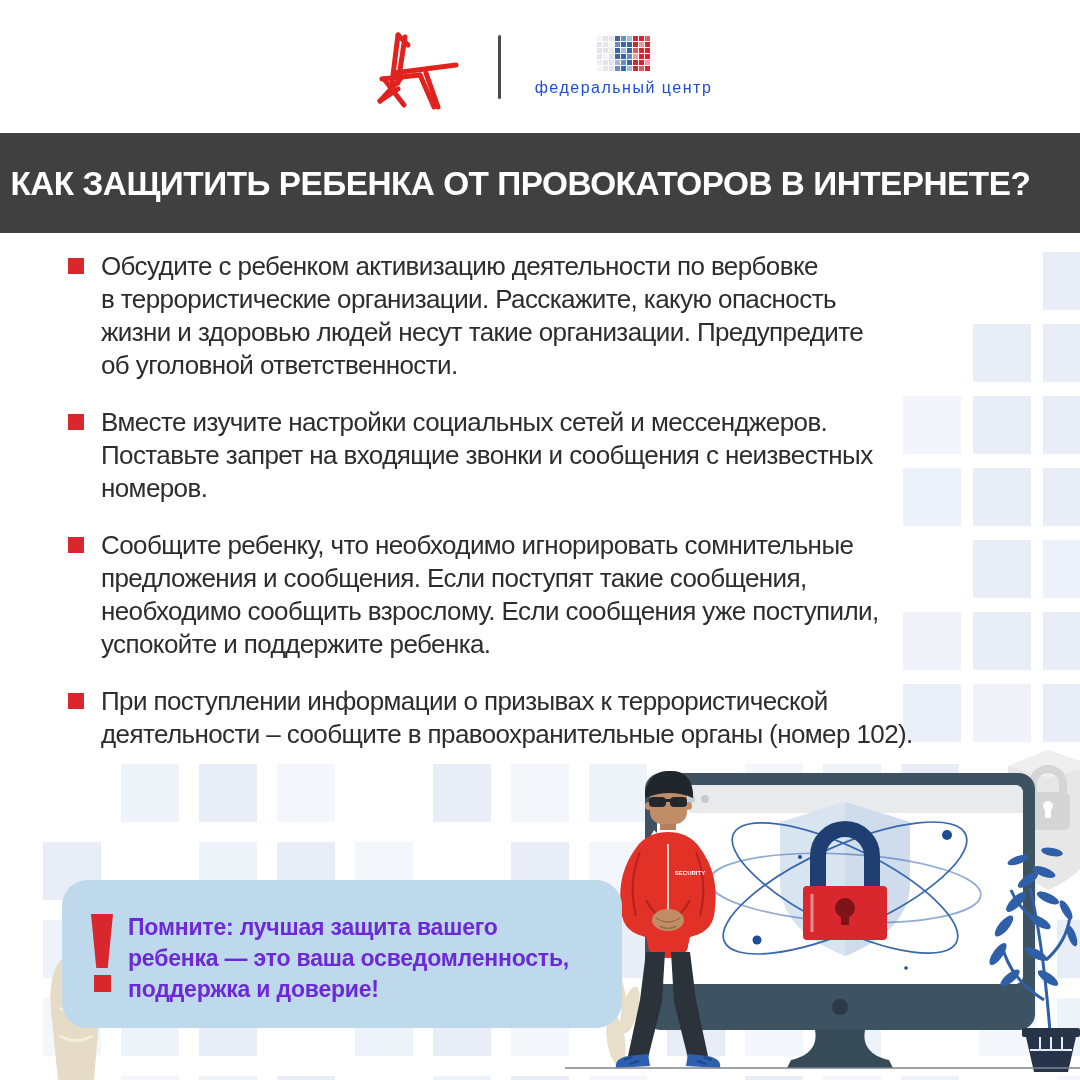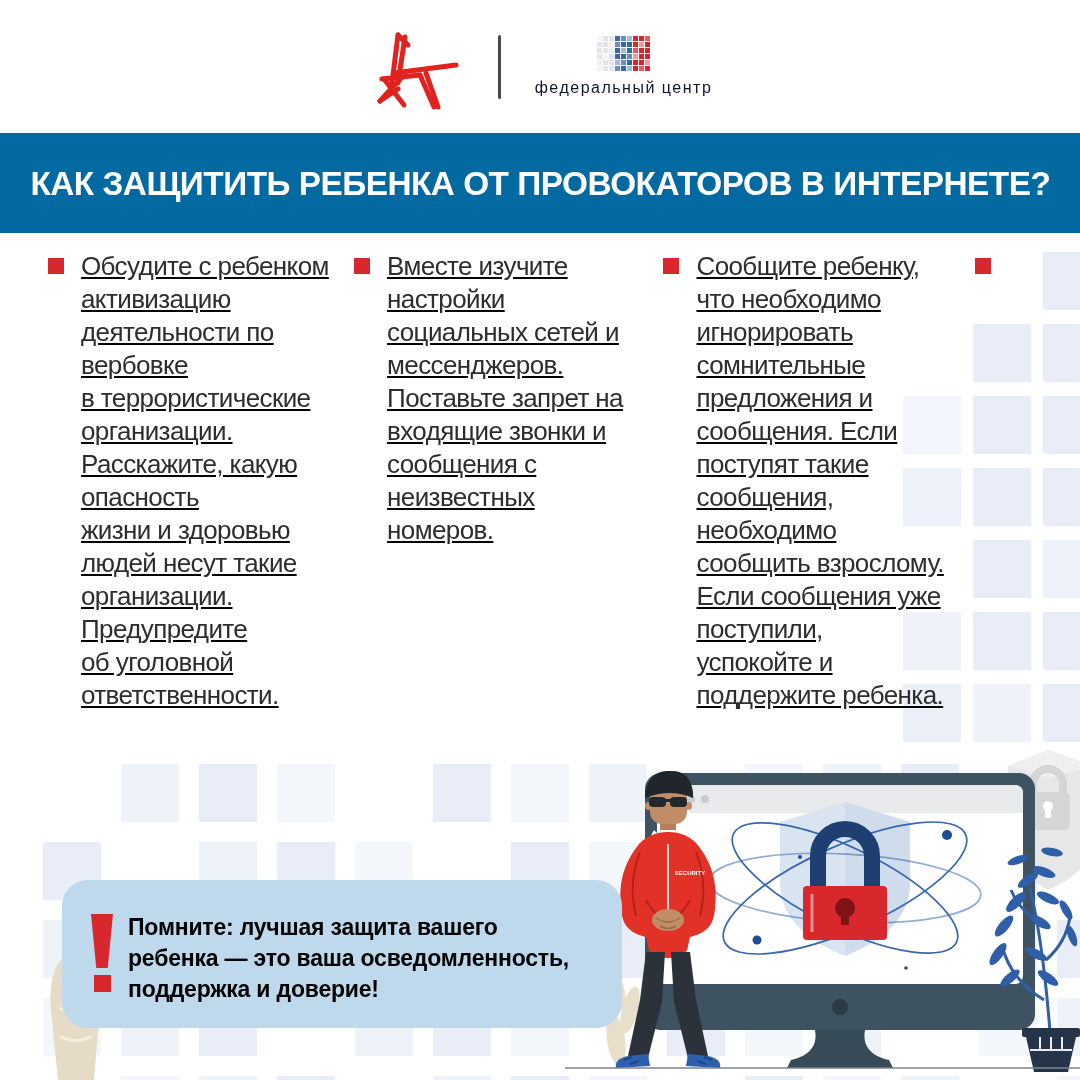--- a/index.html
+++ b/index.html
@@ -9,41 +9,41 @@
   .tile{position:absolute;background:#E8EDF7;}
   
   .header{position:absolute;top:0;left:0;width:1080px;height:133px;display:flex;
           align-items:center;justify-content:center;gap:34px;z-index:5;}
   .brand-left{width:96px;height:92px;}
   .brand-divider{width:3px;height:64px;background:#4a4a4a;border-radius:2px;}
   .brand-right{display:flex;flex-direction:column;align-items:center;}
   .pixel-flag{display:grid;grid-template-columns:repeat(9,5px);grid-auto-rows:5px;gap:1px;margin-bottom:6px;}
   .pixel-flag i{display:block;}
   .brand-name{font-weight:bold;font-size:28px;letter-spacing:0.5px;color:#D8252B;line-height:30px;}
-  .brand-sub{font-size:16px;letter-spacing:1.5px;color:#0f172a;margin-top:2px;}
-  
-  .banner{position:absolute;top:133px;left:0;width:1080px;height:100px;background:#0369a1;z-index:5;
-          display:flex;align-items:center;justify-content:center;}
+  .brand-sub{font-size:16px;letter-spacing:1.5px;color:#1d4ed8;margin-top:2px;}
+  
+  .banner{position:absolute;top:133px;left:0;width:1080px;height:100px;background:#404040;z-index:5;
+          display:flex;align-items:center;}
   .banner h1{margin:0;color:#ffffff;font-size:34px;font-weight:bold;letter-spacing:-0.5px;
              white-space:nowrap;transform:scaleX(0.98);}
   
-  .bullets{position:absolute;top:250px;left:48px;width:960px;z-index:5;display:flex;
-           flex-direction:row;gap:24px;text-decoration:underline;}
+  .bullets{position:absolute;top:250px;left:68px;width:960px;z-index:5;display:flex;
+           flex-direction:column;gap:24px;}
   .bullet{display:flex;align-items:flex-start;}
   .bullet .sq{flex:0 0 16px;width:16px;height:16px;background:#D8282E;margin-top:8px;margin-right:17px;}
   .bullet .txt{font-size:26px;line-height:33px;color:#2d2d2d;letter-spacing:-0.6px;white-space:pre-line;}
   
   .note{position:absolute;left:62px;top:880px;width:560px;height:148px;background:#BED8EC;
         border-radius:26px;z-index:6;}
   .note .excl{position:absolute;left:28px;top:34px;width:24px;height:88px;}
   .note .excl .bar{width:22px;height:54px;background:#D8282E;margin:0 auto;
         clip-path:polygon(0 0,100% 0,76% 100%,24% 100%);}
   .note .excl .dot{width:17px;height:17px;background:#D8282E;margin:7px auto 0 auto;}
   .note .txt{position:absolute;left:66px;top:32px;width:480px;font-size:23px;font-weight:bold;
-        line-height:31px;color:#000000;white-space:pre-line;letter-spacing:-0.2px;}
+        line-height:31px;color:#6d28d9;white-space:pre-line;letter-spacing:-0.2px;}
   
   .illus{position:absolute;left:0;top:740px;width:1080px;height:340px;z-index:4;}
 </style>
 </head>
 <body>
 
 <div class="canvas">
 
   <div id="mosaic">
       <div class="tile" style="left: 1043px; top: 252px; width: 58px; height: 58px; opacity: 1;"></div>
@@ -214,20 +214,22 @@
     </div>
     <div class="bullet">
       <span class="sq"></span>
       <span class="txt">Сообщите ребенку, что необходимо игнорировать сомнительные
 предложения и сообщения. Если поступят такие сообщения,
 необходимо сообщить взрослому. Если сообщения уже поступили,
 успокойте и поддержите ребенка.</span>
     </div>
     <div class="bullet">
       <span class="sq"></span>
+      <span class="txt">При поступлении информации о призывах к террористической
+деятельности – сообщите в правоохранительные органы (номер 102).</span>
     </div>
   </div>
 
   <svg class="illus" viewBox="0 0 1080 340">
 
     <g>
       <path d="M76 213 C98 213 104 245 99 280 L94 340 L58 340 L52 280 C47 245 54 213 76 213 Z" fill="#E5DBC6"></path>
       <path d="M62 240 q14 8 28 0 M60 268 q16 9 32 0 M60 296 q16 9 32 0" stroke="#F4EEE1" stroke-width="3" fill="none"></path>
     </g>
 

